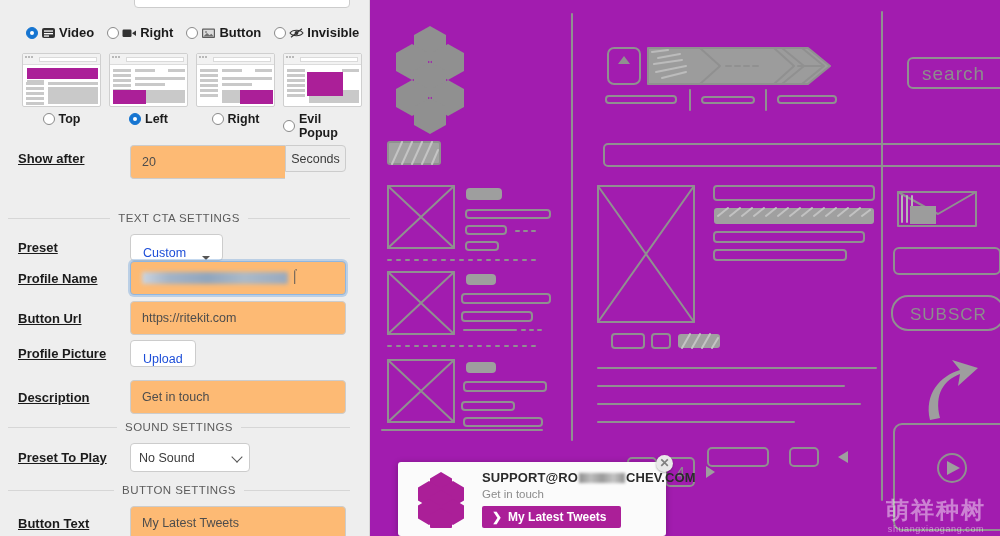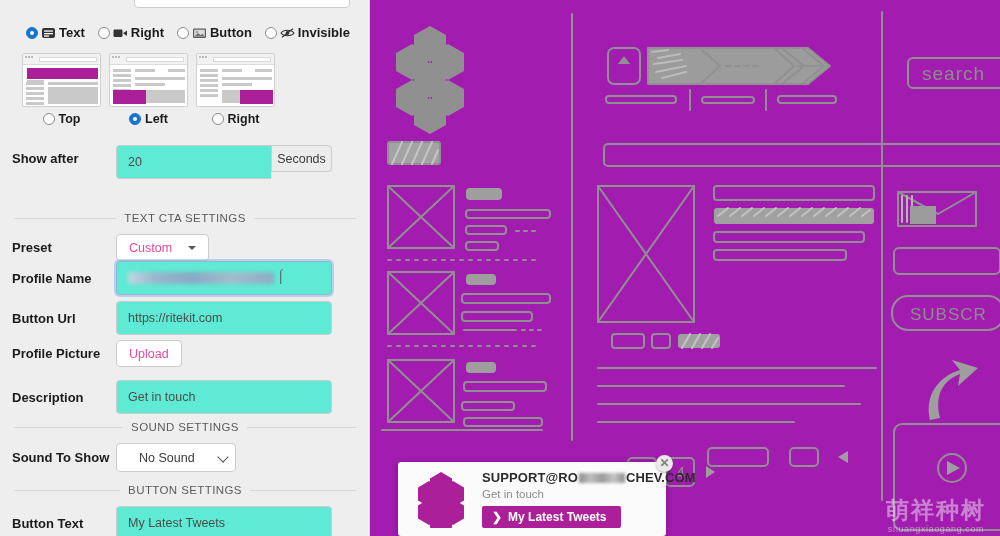--- a/index.html
+++ b/index.html
@@ -69,53 +69,53 @@
   .tblock { position: absolute; background: #c9c9c9; }
   .thl { position: absolute; background: #ab1f98; }
   .thumb-label {
     display: flex; align-items: center; justify-content: center;
     gap: 4px; margin-top: 5px; font-size: 12.5px; font-weight: bold; color: #1b1b1b;
   }
 
   
   .frow { position: absolute; left: 0; width: 370px; display: flex; align-items: center; }
   .flabel {
-    width: 116px; padding-left: 12px;
-    font-size: 13px; font-weight: bold; color: #1b1b1b;
+    width: 130px; padding-left: 18px;
+    font-size: 13px; font-weight: bold; color: #1b1b1b; text-decoration: underline;
   }
   .finput {
     width: 216px; height: 32px;
-    background: #5eead4; border: 1px solid #cccccc; border-radius: 4px;
+    background: #fdba74; border: 1px solid #cccccc; border-radius: 4px;
     font-size: 12.5px; color: #4d4d4d;
     display: flex; align-items: center; padding: 16px 11px;
   }
   .input-group { display: flex; width: 216px; height: 27px; }
   .input-group .finput {
     width: 155px; border-radius: 4px 0 0 4px; border-right: none;
   }
   .addon {
     width: 61px; border: 1px solid #cccccc; border-radius: 0 4px 4px 0;
     background: #ececec; font-size: 12.5px; color: #3b3b3b;
     display: flex; align-items: center; justify-content: center;
   }
 
   
   .sect {
-    position: absolute; left: 14px; width: 342px;
+    position: absolute; left: 8px; width: 342px;
     display: flex; align-items: center; gap: 8px;
     font-size: 11.5px; letter-spacing: .4px; color: #5b5b5b;
   }
   .sect .ln { flex: 1; height: 1px; background: #d6d6d6; }
   .sect .cap { white-space: nowrap; }
 
   .btn-sm {
     height: 27px; padding: 0 12px;
     background: #fff; border: 1px solid #cccccc; border-radius: 4px;
-    font-size: 12.5px; color: #ec4899;
-    display: inline-flex; align-items: center; gap: 16px; cursor: pointer;
+    font-size: 12.5px; color: #1d4ed8;
+    display: inline-flex; align-items: flex-end; gap: 16px; cursor: pointer;
   }
   .caret {
     width: 0; height: 0; border-left: 4px solid transparent;
     border-right: 4px solid transparent; border-top: 4px solid #555;
   }
 
   
   .focused {
     border: 1px solid #8fb6e0 !important;
     box-shadow: 0 0 0 2px rgba(110,160,215,.40);
@@ -129,21 +129,21 @@
   .ibeam {
     position: absolute; left: 160px; top: 6px; width: 7px; height: 15px;
     color: #555; font-size: 13px; line-height: 15px; text-align: center;
   }
 
   .sel-wrap { position: relative; width: 120px; height: 29px; }
   .sel-wrap select {
     width: 120px; height: 29px;
     background: #fff; border: 1px solid #cccccc; border-radius: 4px;
     font-family: "Liberation Sans", sans-serif; font-size: 12.5px; color: #3b3b3b;
-    padding-left: 22px; appearance: none; -webkit-appearance: none; cursor: pointer;
+    padding-left: 8px; appearance: none; -webkit-appearance: none; cursor: pointer;
   }
   .sel-chev {
     position: absolute; right: 9px; top: 10px; pointer-events: none;
     width: 8px; height: 8px; border-right: 1.6px solid #555; border-bottom: 1.6px solid #555;
     transform: rotate(45deg);
   }
 
   
   #preview {
     position: absolute; left: 370px; top: 0;
@@ -215,21 +215,21 @@
       <label class="media-opt">
         <span class="radio on"></span>
         <span class="micon">
           <svg viewBox="0 0 15 12" width="15" height="12">
             <rect x="1" y="1" width="13" height="10" rx="2" fill="#333"></rect>
             <rect x="3" y="3.4" width="9" height="1.3" fill="#fff"></rect>
             <rect x="3" y="6" width="9" height="1.3" fill="#fff"></rect>
             <rect x="3" y="8.4" width="5" height="1.3" fill="#fff"></rect>
           </svg>
         </span>
-        <span>Text</span>
+        <span>Video</span>
       </label>
 
       <label class="media-opt">
         <span class="radio"></span>
         <span class="micon">
           <svg viewBox="0 0 15 12" width="15" height="12">
             <rect x="0.5" y="2.5" width="9" height="7.5" rx="1.2" fill="#333"></rect>
             <path d="M10 6.2 L14 3.4 L14 9 L10 6.2 Z" fill="#333"></path>
           </svg>
         </span>
@@ -347,20 +347,47 @@
           <div class="tblock" style="left:25px;top:29px;width:30px;height:3px;"></div>
           <div class="tblock" style="left:25px;top:36px;width:50px;height:13px;"></div>
           <div class="thl" style="left:43px;top:36px;width:33px;height:14px;"></div>
         </div>
         <div class="thumb-label">
           <span class="radio"></span>
           <span>Right</span>
         </div>
       </div>
 
+      <div class="thumb-wrap">
+        <div class="thumb">
+          <div class="tbar">
+            <span class="tdots">
+                <i></i>
+                <i></i>
+                <i></i>
+              </span>
+            <span class="turl"></span>
+          </div>
+          <div class="tsidebar" style="top:15px;">
+              <i></i>
+              <i></i>
+              <i></i>
+              <i></i>
+              <i></i>
+              <i></i>
+            </div>
+          <div class="tblock" style="left:58px;top:15px;width:17px;height:3px;"></div>
+          <div class="tblock" style="left:25px;top:36px;width:50px;height:13px;"></div>
+          <div class="thl" style="left:23px;top:18px;width:36px;height:24px;"></div>
+        </div>
+        <div class="thumb-label">
+          <span class="radio"></span>
+          <span>Evil Popup</span>
+        </div>
+      </div>
     </div>
 
     <div class="frow" style="top:145px;">
       <div class="flabel">Show after</div>
       <div class="input-group">
         <div class="finput">20</div>
         <div class="addon">Seconds</div>
       </div>
     </div>
 
@@ -401,21 +428,21 @@
       <div class="finput">Get in touch</div>
     </div>
 
     <div class="sect" style="top:421px;">
       <span class="ln"></span>
       <span class="cap">SOUND SETTINGS</span>
       <span class="ln"></span>
     </div>
 
     <div class="frow" style="top:443px;">
-      <div class="flabel">Sound To Show</div>
+      <div class="flabel">Preset To Play</div>
       <div class="sel-wrap">
         <select>
           <option>No Sound</option>
         </select>
         <span class="sel-chev"></span>
       </div>
     </div>
 
     <div class="sect" style="top:484px;">
       <span class="ln"></span>

